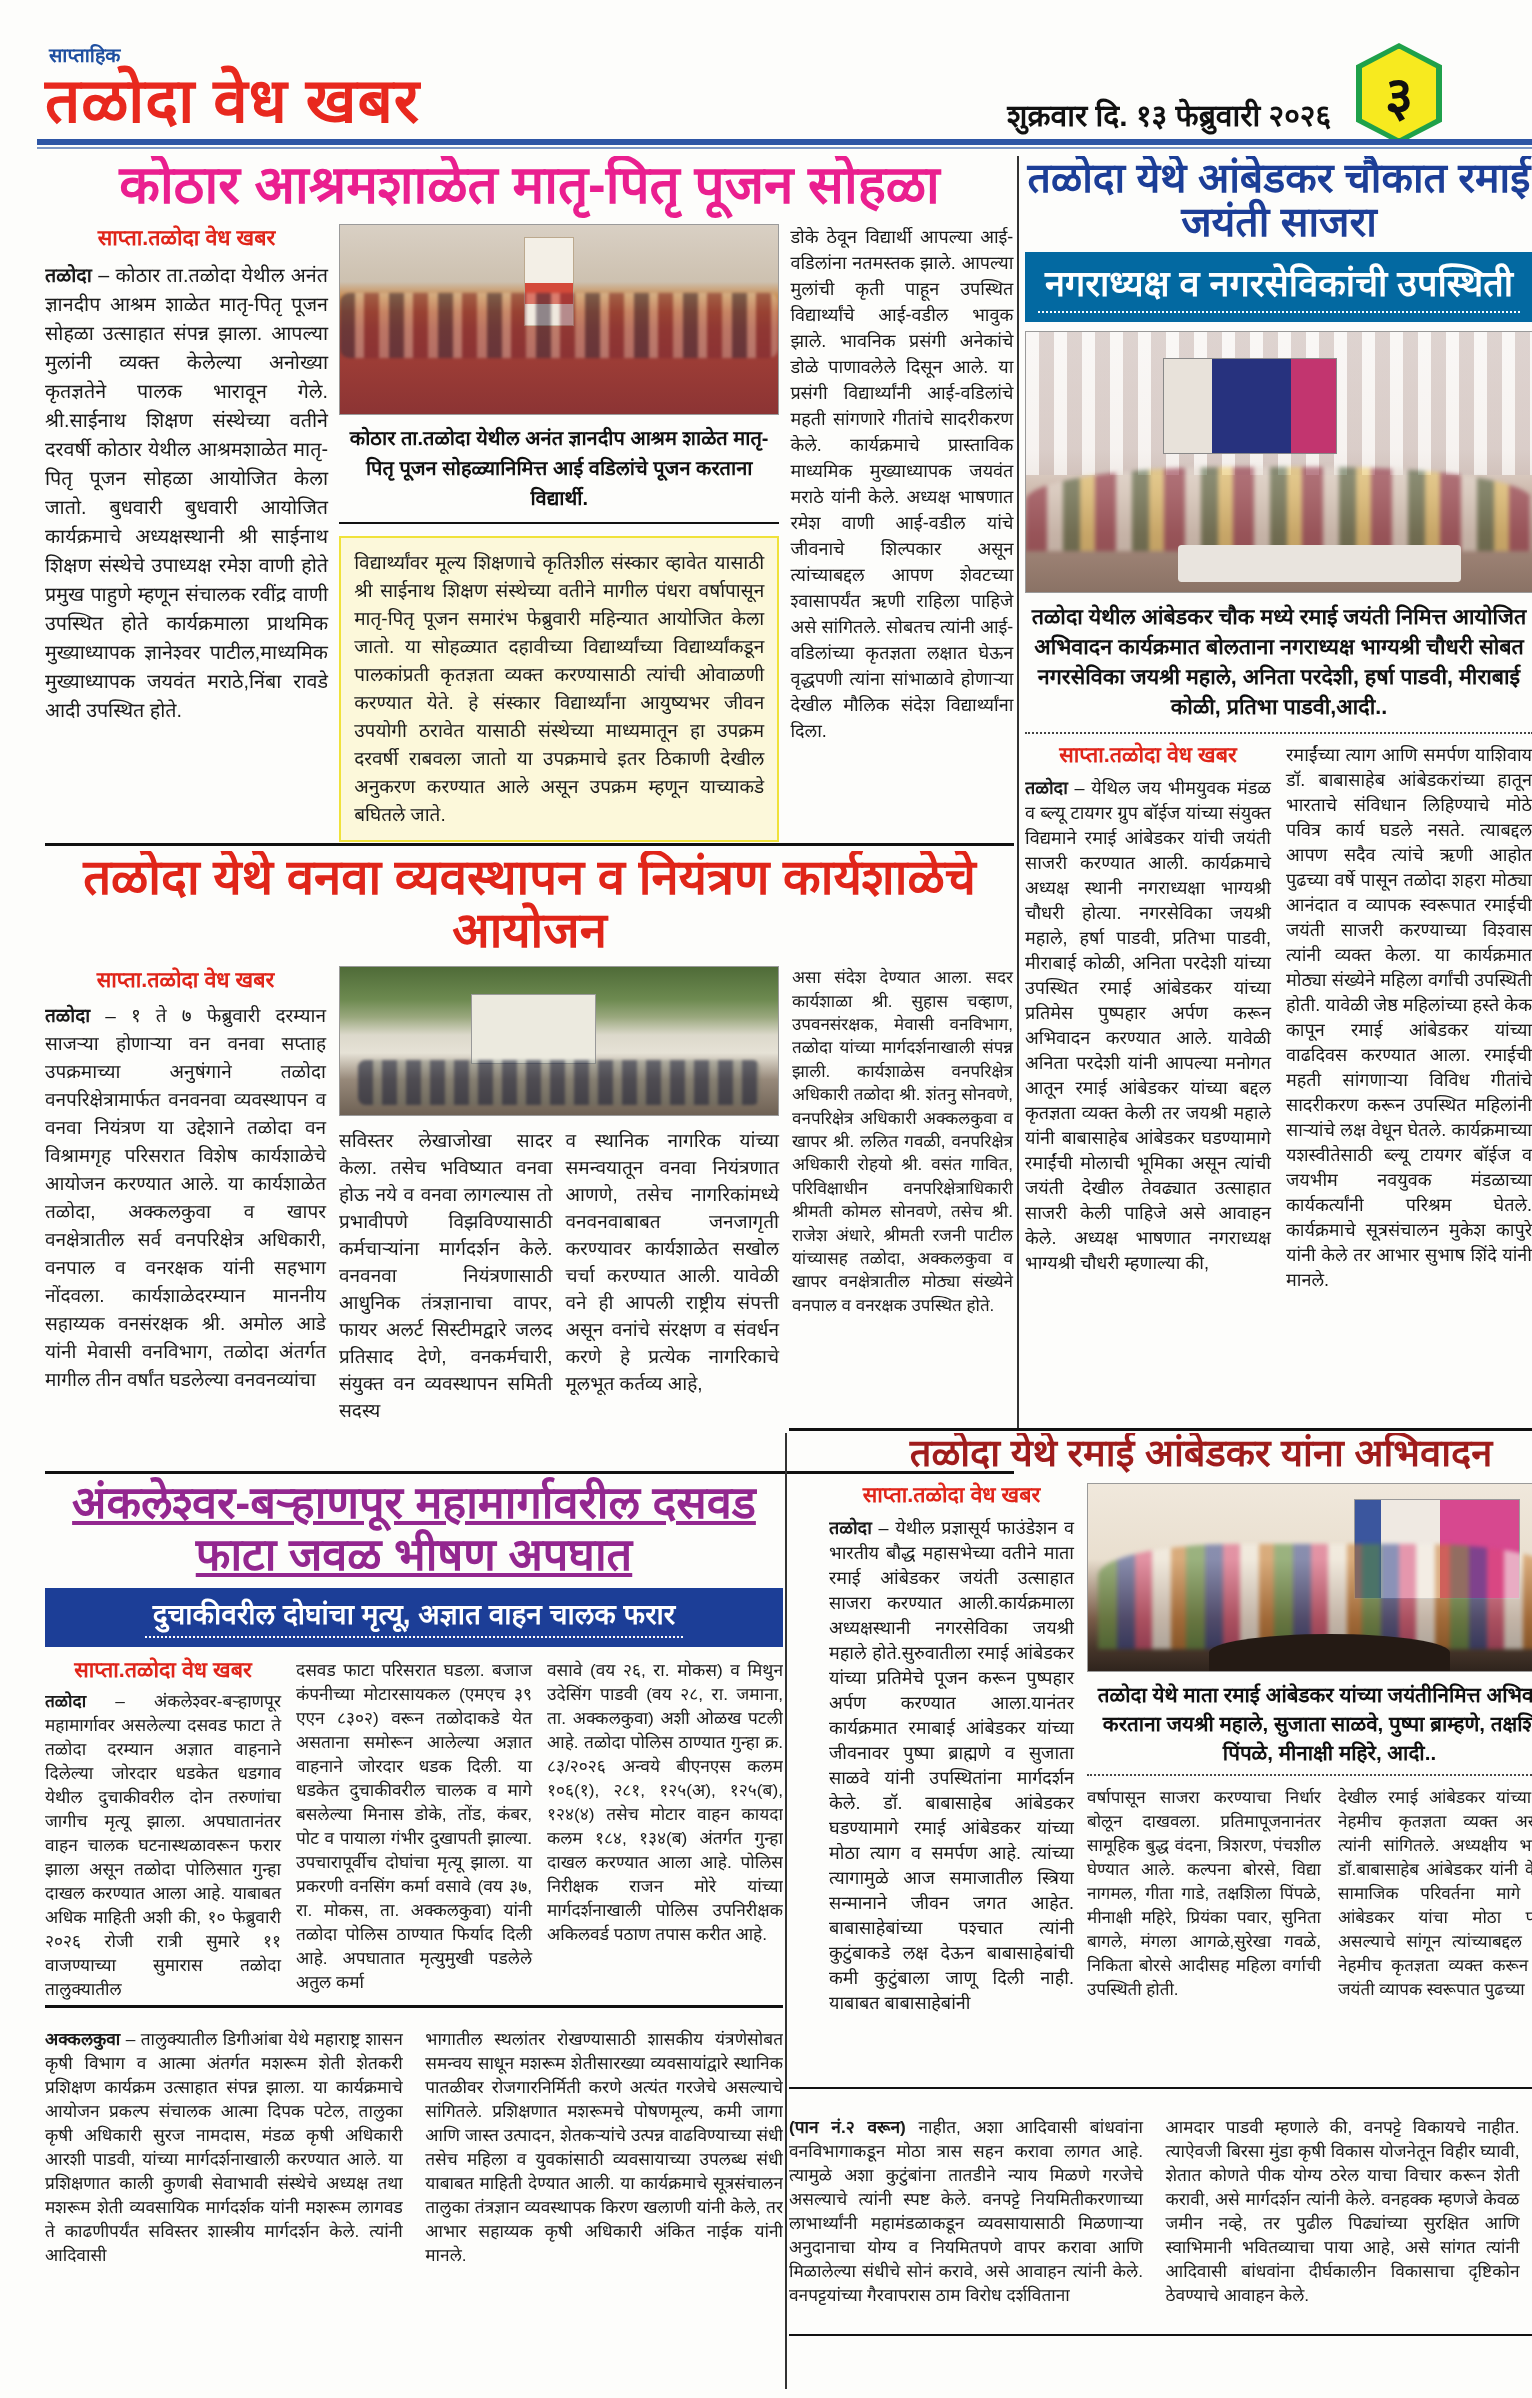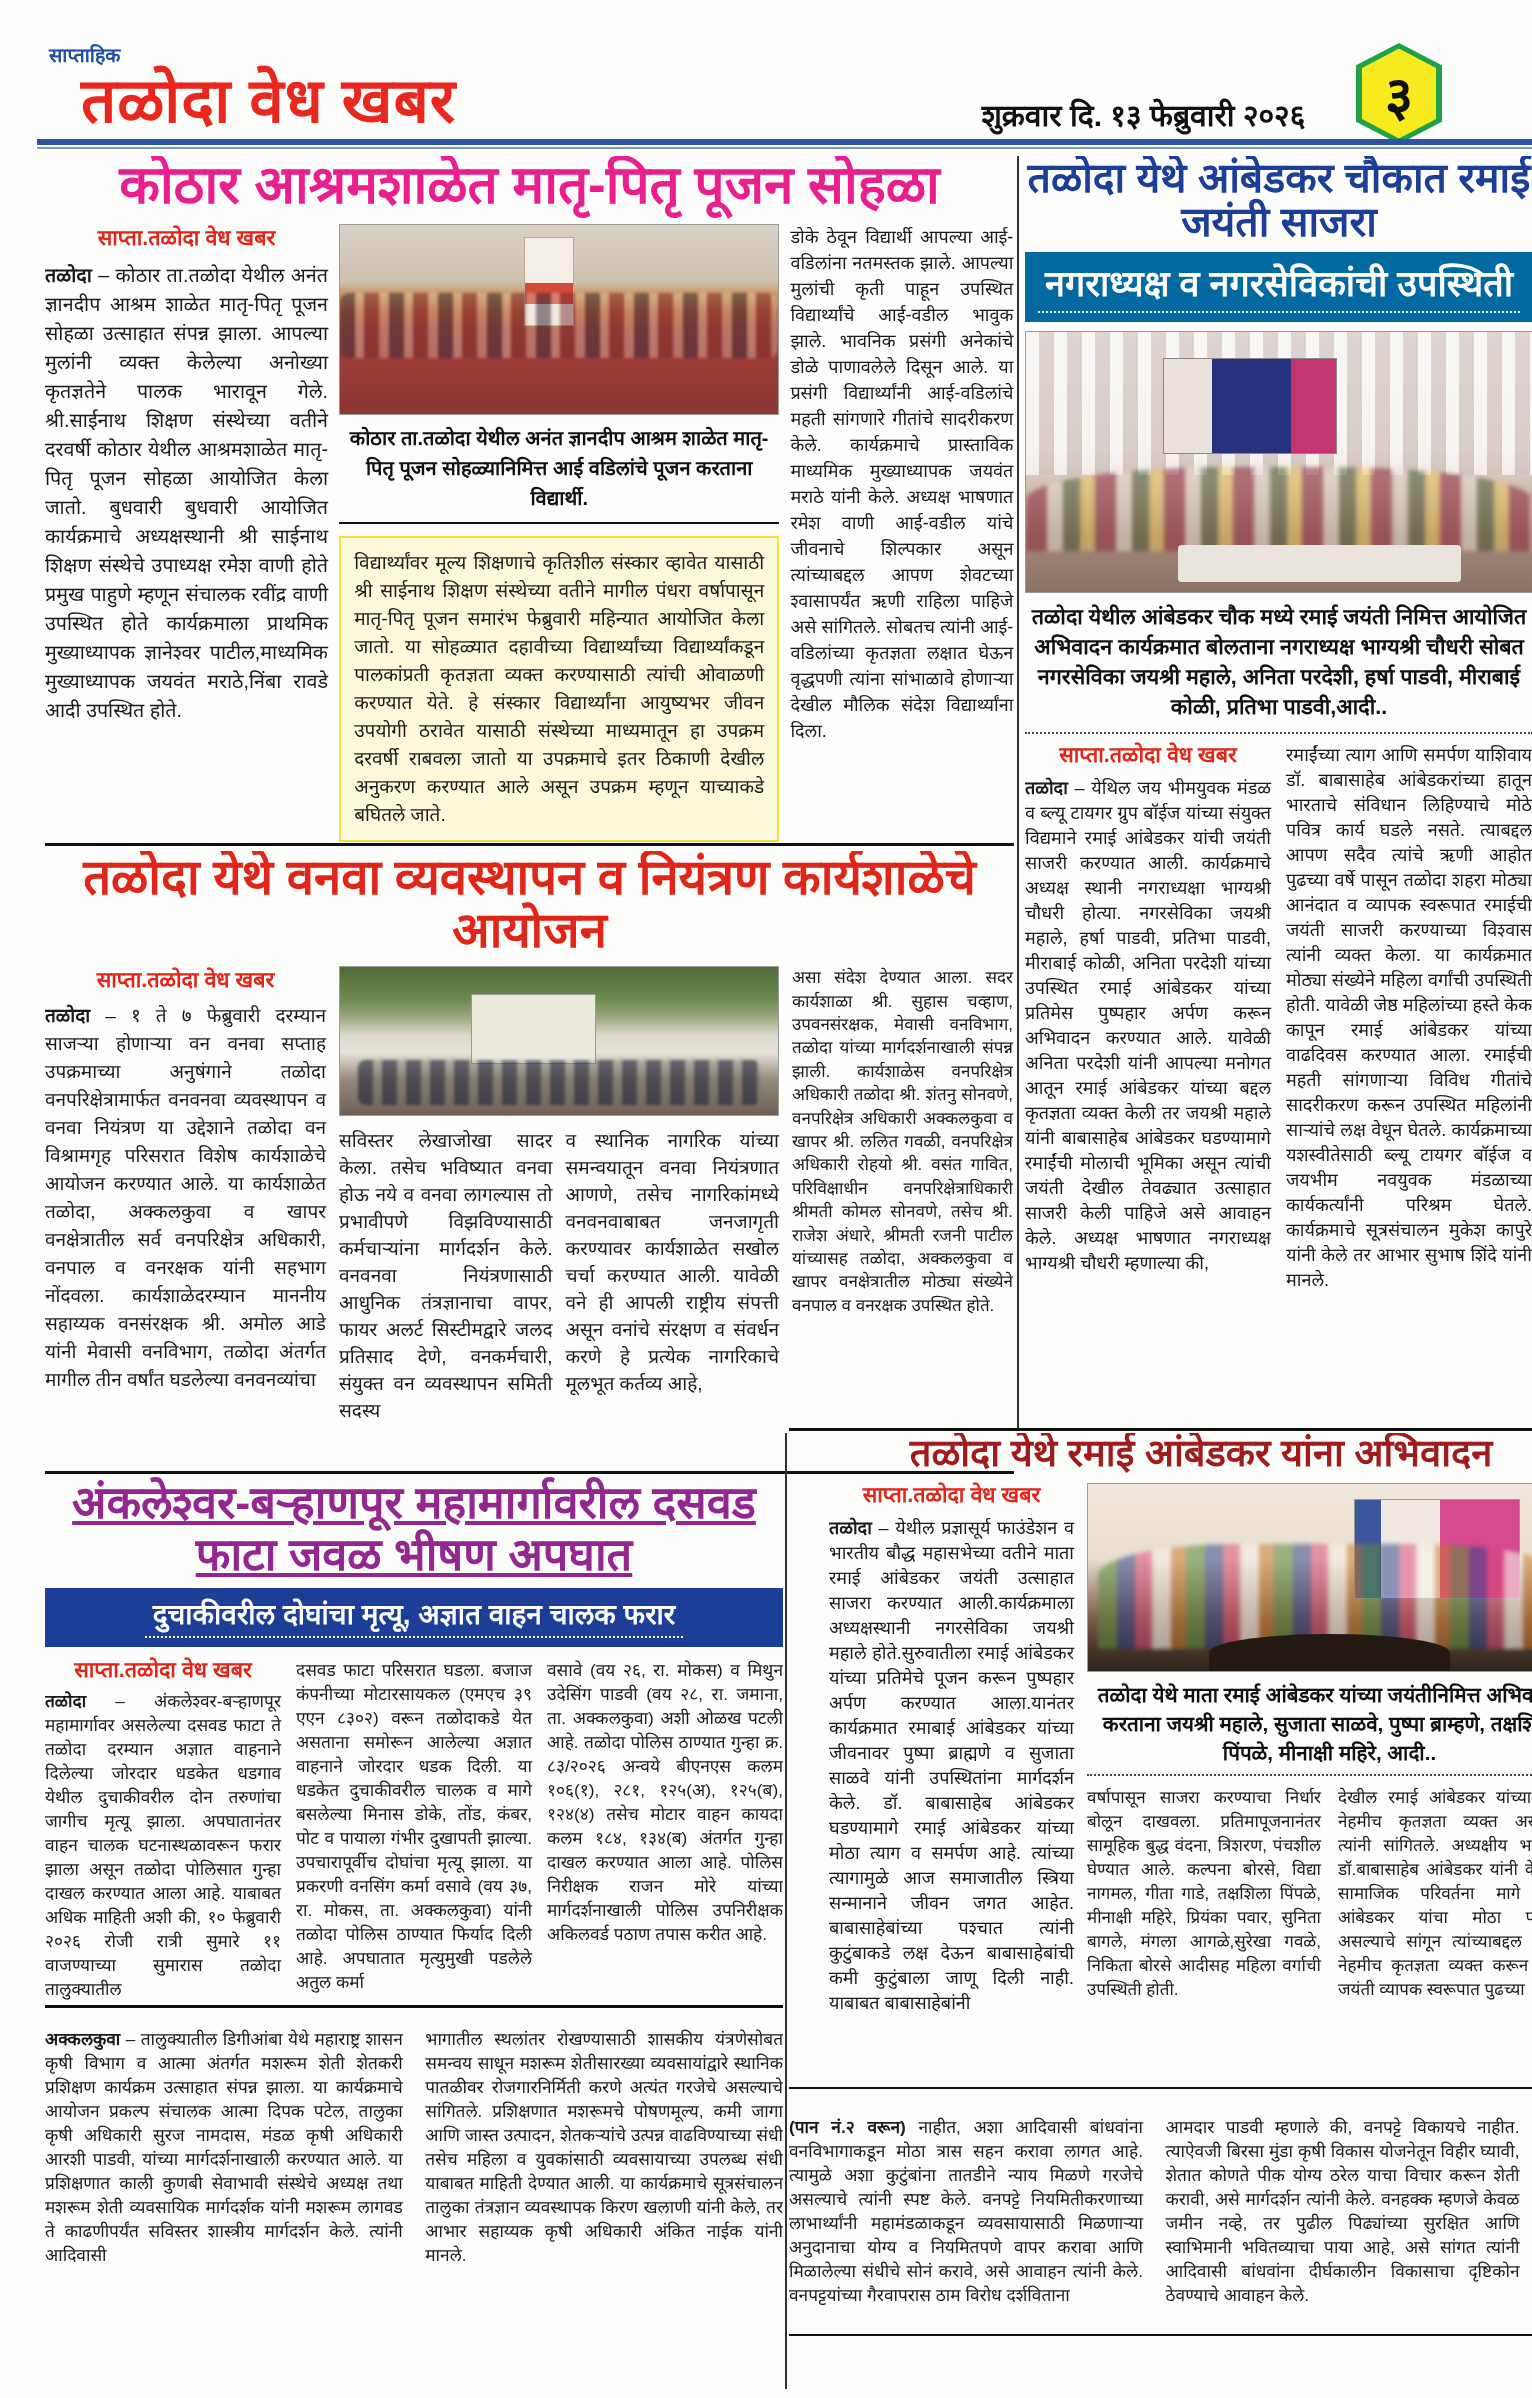--- a/index.html
+++ b/index.html
@@ -1,21 +1,21 @@
 <!DOCTYPE html>
 <html lang="mr" style="font-size:15px"><head>
 <meta charset="utf-8">
 <style>
   html,body{margin:0;padding:0;background:#888;}
   .page{position:relative;width:1533px;height:2399px;background:#fdfdfb;margin:0 auto;
         font-family:"Liberation Sans","DejaVu Sans",sans-serif;color:#1a1a1a;overflow:hidden;}
   
   .weekly{position:absolute;left:49px;top:41px;font-size:19.7px;font-weight:bold;color:#1f4fa0;}
-  .paper-title{position:absolute;left:45px;top:56px;font-size:62px;font-weight:bold;color:#e8281e;letter-spacing:0.9px;margin-left:36px;}
-  .edition-date{position:absolute;left:956px;top:94px;width:375px;text-align:center;font-size:30px;font-weight:bold;color:#111;}
+  .paper-title{position:absolute;left:45px;top:56px;font-size:62px;font-weight:bold;color:#e8281e;letter-spacing:0.9px;}
+  .edition-date{position:absolute;left:956px;top:94px;width:375px;text-align:right;font-size:30px;font-weight:bold;color:#111;}
   .badge-outer{position:absolute;left:1356px;top:43px;width:86px;height:101px;background:#1fa14a;
                clip-path:polygon(50% 0,100% 22%,100% 78%,50% 100%,0 78%,0 22%);}
   .badge-inner{position:absolute;left:5.6px;top:5.6px;right:5.6px;bottom:5.6px;background:#f7ea1f;
                clip-path:polygon(50% 0,100% 22%,100% 78%,50% 100%,0 78%,0 22%);
                display:flex;align-items:center;justify-content:center;font-size:54px;font-weight:bold;color:#101010;}
   .mast-rule-a{position:absolute;left:37px;top:139px;width:1495px;height:5.6px;background:#2d55a5;}
   .mast-rule-b{position:absolute;left:37px;top:147px;width:1495px;height:1.9px;background:#7d97c5;}
   
   section{position:absolute;overflow:hidden;}
   h1{margin:0;text-align:center;font-weight:bold;line-height:1.08;}

